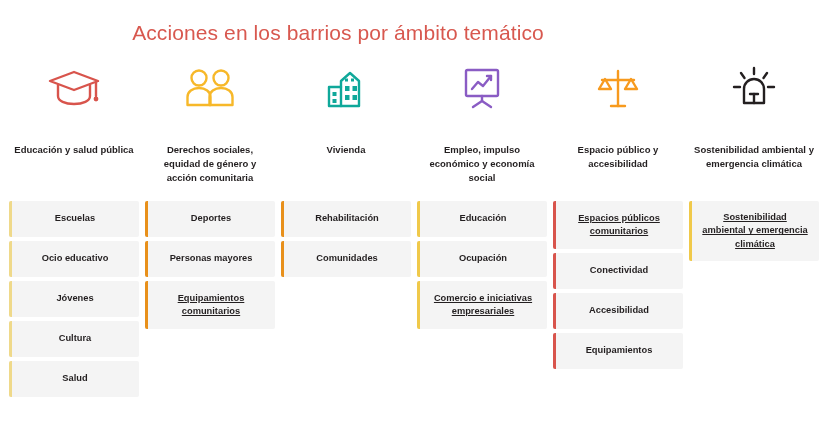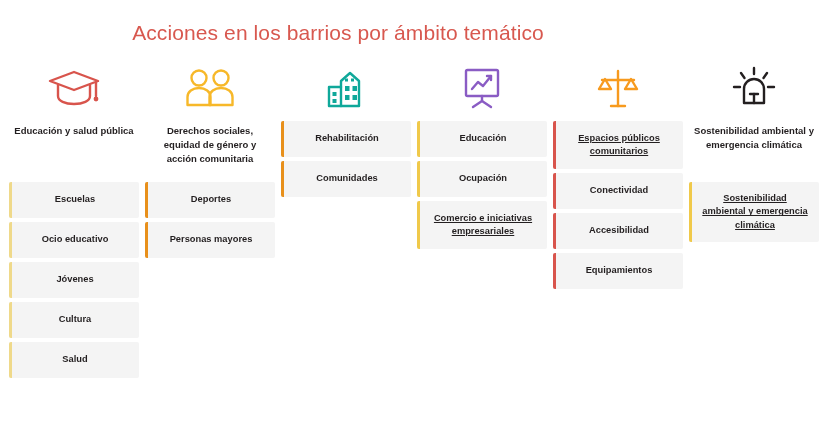--- a/index.html
+++ b/index.html
@@ -45,21 +45,21 @@
     height:62px;
     display:flex;
     align-items:center;
     justify-content:center;
     margin-top:12px;
   }
   .icon-wrap svg{display:block;}
 
   
   .col-head{
-    margin-top:5px;
+    margin-top:24px;
     text-align:center;
     font-size:9.5px;
     font-weight:bold;
     color:#231F20;
     line-height:1.45;
     min-height:56px;
     padding:0 4px;
     box-sizing:border-box;
   }
 
@@ -128,68 +128,72 @@
             <circle cx="16" cy="12" r="7.5" stroke="#F7B829" fill="none" stroke-width="2.4" stroke-linecap="round" stroke-linejoin="round"></circle>
             <path d="M4.5 39 V31 C4.5 25.5 9.5 22 16 22 C22.5 22 27.5 25.5 27.5 31 V39 Z" stroke="#F7B829" fill="none" stroke-width="2.4" stroke-linecap="round" stroke-linejoin="round"></path>
             <circle cx="38" cy="12" r="7.5" stroke="#F7B829" fill="none" stroke-width="2.4" stroke-linecap="round" stroke-linejoin="round"></circle>
             <path d="M26.5 39 V31 C26.5 25.5 31.5 22 38 22 C44.5 22 49.5 25.5 49.5 31 V39 Z" stroke="#F7B829" fill="none" stroke-width="2.4" stroke-linecap="round" stroke-linejoin="round"></path>
           </svg>
         </div>
         <div class="col-head">Derechos sociales, equidad de género y acción comunitaria</div>
         <div class="cards">
           <div class="card" style="--accent: #E8901B;">Deportes</div>
           <div class="card" style="--accent: #E8901B;">Personas mayores</div>
+          <div class="card two-line" style="--accent: #E8901B;">Equipamientos comunitarios</div>
         </div>
       </div>
       <div class="col">
         <div class="icon-wrap">
           <svg width="46" height="46" viewBox="0 0 46 46">
             <path d="M18 16 L27 8 L36 16 V41 H18 Z" stroke="#0FA89A" fill="none" stroke-width="2.4" stroke-linecap="round" stroke-linejoin="round"></path>
             <path d="M18 22 H6 V41 H18" stroke="#0FA89A" fill="none" stroke-width="2.4" stroke-linecap="round" stroke-linejoin="round"></path>
             <rect x="22" y="21" width="4.5" height="5" fill="#0FA89A" stroke="none"></rect>
             <rect x="29.5" y="21" width="4.5" height="5" fill="#0FA89A" stroke="none"></rect>
             <rect x="22" y="30" width="4.5" height="5" fill="#0FA89A" stroke="none"></rect>
             <rect x="29.5" y="30" width="4.5" height="5" fill="#0FA89A" stroke="none"></rect>
             <rect x="9.5" y="27" width="4" height="4" fill="#0FA89A" stroke="none"></rect>
             <rect x="9.5" y="34" width="4" height="4" fill="#0FA89A" stroke="none"></rect>
             <rect x="22" y="13.5" width="3" height="3" fill="#0FA89A" stroke="none"></rect>
             <rect x="28" y="13.5" width="3" height="3" fill="#0FA89A" stroke="none"></rect>
           </svg>
         </div>
+        <div class="col-head">Vivienda</div>
         <div class="cards">
           <div class="card" style="--accent: #E8901B;">Rehabilitación</div>
           <div class="card" style="--accent: #E8901B;">Comunidades</div>
         </div>
       </div>
       <div class="col">
         <div class="icon-wrap">
           <svg width="48" height="46" viewBox="0 0 48 46">
             <rect x="8" y="5" width="32" height="26" rx="1.5" stroke="#8A5CC4" fill="none" stroke-width="2.4" stroke-linecap="round" stroke-linejoin="round"></rect>
             <path d="M14 24 L20 17 L25 21 L33 11" stroke="#8A5CC4" fill="none" stroke-width="2.4" stroke-linecap="round" stroke-linejoin="round"></path>
             <path d="M33 11 H29 M33 11 V15" stroke="#8A5CC4" fill="none" stroke-width="2.4" stroke-linecap="round" stroke-linejoin="round"></path>
             <path d="M24 31 V36" stroke="#8A5CC4" fill="none" stroke-width="2.4" stroke-linecap="round" stroke-linejoin="round"></path>
             <path d="M24 36 L15 42 M24 36 L33 42" stroke="#8A5CC4" fill="none" stroke-width="2.4" stroke-linecap="round" stroke-linejoin="round"></path>
           </svg>
         </div>
+        <div class="col-head">Empleo, impulso económico y economía social</div>
         <div class="cards">
           <div class="card" style="--accent: #F0C94A;">Educación</div>
           <div class="card" style="--accent: #F0C94A;">Ocupación</div>
           <div class="card two-line" style="--accent: #F0C94A;">Comercio e iniciativas empresariales</div>
         </div>
       </div>
       <div class="col">
         <div class="icon-wrap">
           <svg width="46" height="46" viewBox="0 0 46 46">
             <path d="M23 6 V41" stroke="#F79A1E" fill="none" stroke-width="2.4" stroke-linecap="round" stroke-linejoin="round"></path>
             <path d="M7 15 H39" stroke="#F79A1E" fill="none" stroke-width="2.4" stroke-linecap="round" stroke-linejoin="round"></path>
             <path d="M16 41 H30" stroke="#F79A1E" fill="none" stroke-width="2.4" stroke-linecap="round" stroke-linejoin="round"></path>
             <path d="M4 24 L10 14 L16 24 Z" stroke="#F79A1E" fill="none" stroke-width="2.4" stroke-linecap="round" stroke-linejoin="round"></path>
             <path d="M30 24 L36 14 L42 24 Z" stroke="#F79A1E" fill="none" stroke-width="2.4" stroke-linecap="round" stroke-linejoin="round"></path>
           </svg>
         </div>
+        <div class="col-head">Espacio público y accesibilidad</div>
         <div class="cards">
           <div class="card two-line" style="--accent: #D8544C;">Espacios públicos comunitarios</div>
           <div class="card" style="--accent: #D8544C;">Conectividad</div>
           <div class="card" style="--accent: #D8544C;">Accesibilidad</div>
           <div class="card" style="--accent: #D8544C;">Equipamientos</div>
         </div>
       </div>
       <div class="col">
         <div class="icon-wrap">
           <svg width="46" height="46" viewBox="0 0 46 46">

